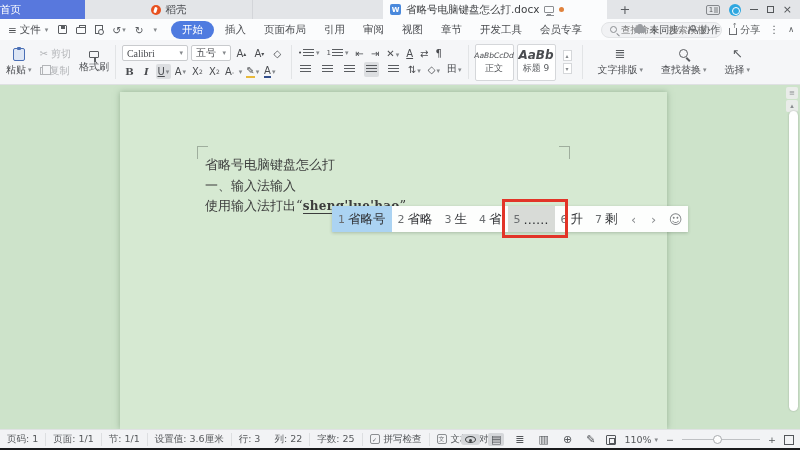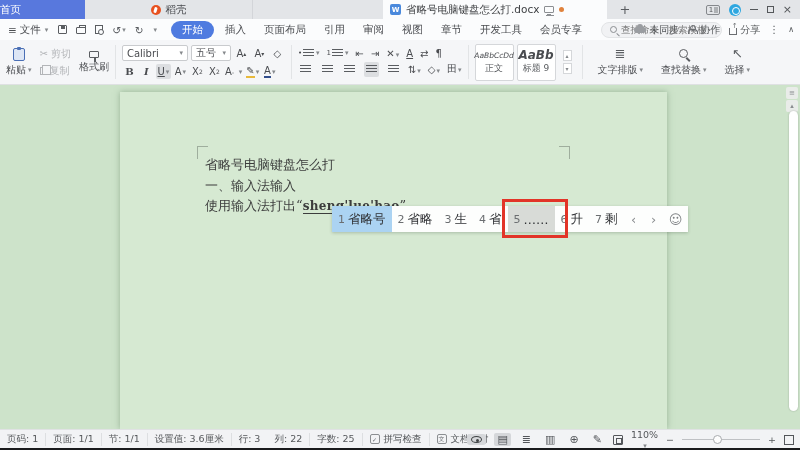--- a/index.html
+++ b/index.html
@@ -64,21 +64,21 @@
   .ic-clip { width:12px; height:13px; border:1px solid #4a6fb5; border-radius:2px; position:relative; background:#dde6f5; }
   .ic-clip::after { content:""; position:absolute; left:3px; top:-2px; width:4px; height:3px; background:#4a6fb5; border-radius:1px; }
   .cutcopy { display:flex; flex-direction:column; gap:3px; margin-right:8px; color:#b3b5b8; }
   .cutcopy .r { gap:3px; }
   .ic-copy { width:7px; height:8px; border:1px solid #b3b5b8; position:relative; }
   .ic-copy::before { content:""; position:absolute; left:1px; top:-3px; width:7px; height:8px; border:1px solid #b3b5b8; background:#f5f6f8; }
   .fp-col { display:flex; flex-direction:column; align-items:center; gap:2px;text-align:center; }
   .ic-brush { width:10px; height:7px; border:1px solid #5a5d61; border-radius:1px; position:relative; }
   .ic-brush::after { content:""; position:absolute; left:4px; bottom:-5px; width:2px; height:4px; background:#5a5d61; }
   .stack { display:flex; flex-direction:column; gap:3px; }
-  .selbox { border:1px solid #c9cbce; background:#fff; border-radius:2px; height:16px; display:flex; align-items:center; justify-content:space-between; padding:0 4px; font-size:10px; }
+  .selbox { border:1px solid #c9cbce; background:#fff; border-radius:2px; height:16px; display:flex; align-items:center; justify-content:space-between; padding:0 4px; font-size:10px;font-family:Liberation Serif, serif; }
   .fbtn { min-width:15px; height:15px; display:inline-flex; align-items:center; justify-content:center; border-radius:2px; padding:0 1px; }
   .fbtn.on { background:#dcdee1; }
   .fbtn b { font-family:"DejaVu Serif","Liberation Serif",serif; }
   .ubar { border-bottom:2px solid #e8b93c; padding-bottom:0; line-height:1; }
   .cbar { border-bottom:2px solid #314d8c; padding-bottom:0; line-height:1; }
   .bars { width:11px; height:9px; background:repeating-linear-gradient(to bottom,#5a5d61 0 1px,transparent 1px 3px); }
   .chip { width:39px; height:37px; background:#fff; border:1px solid #d5d7da; border-radius:2px; display:flex; flex-direction:column; align-items:center; justify-content:center; margin-right:3px; flex:none; }
   .chip .pv { font-size:12px; font-weight:600; line-height:13px; white-space:nowrap;font-style:italic; }
   .chip.normal .pv { font-size:7.5px; font-weight:400; }
   .chip .lb { font-size:9px; color:#5a5d60; white-space:nowrap; }
@@ -120,21 +120,21 @@
   .ic-eye { width:11px; height:7px; border:1px solid #3f4244; border-radius:50%; position:relative; }
   .ic-eye::after { content:""; position:absolute; left:3.5px; top:1.5px; width:3px; height:3px; background:#3f4244; border-radius:50%; }
   .vicon { font-size:11px; color:#53565a; padding:1px 3px; border-radius:2px; line-height:1; }
   .vicon.on { background:#d5d7da; }
   .fitbox { width:10px; height:10px; border:1px solid #53565a; border-radius:1px; position:relative; }
   .fitbox::after { content:""; position:absolute; left:2px; top:2px; width:4px; height:4px; border:1px solid #53565a; }
   .ztrack { width:78px; height:1px; background:#bfc1c4; position:relative; }
   .zthumb { position:absolute; left:40%; top:-4px; width:9px; height:9px; background:#fdfdfd; border:1px solid #a8abae; border-radius:50%; }
   .expand { width:10px; height:10px; border:1px solid #53565a; }
   .bottomstrip { height:2px; background:#191a1c; }
-  .zoomlabel { display:flex; align-items:center; gap:2px;flex-direction:column; }
+  .zoomlabel { display:flex; align-items:center; gap:2px; }
 </style>
 </head>
 <body>
 
 <div class="titlebar">
   <div class="tab-home">
       <span>首页</span>
     </div>
   <div class="tab-docer">
     <span class="docer-ic"></span>

